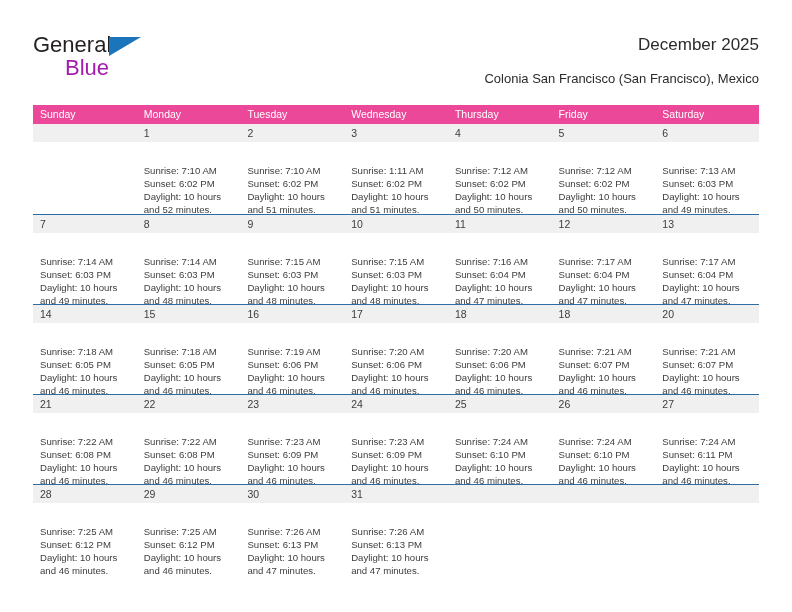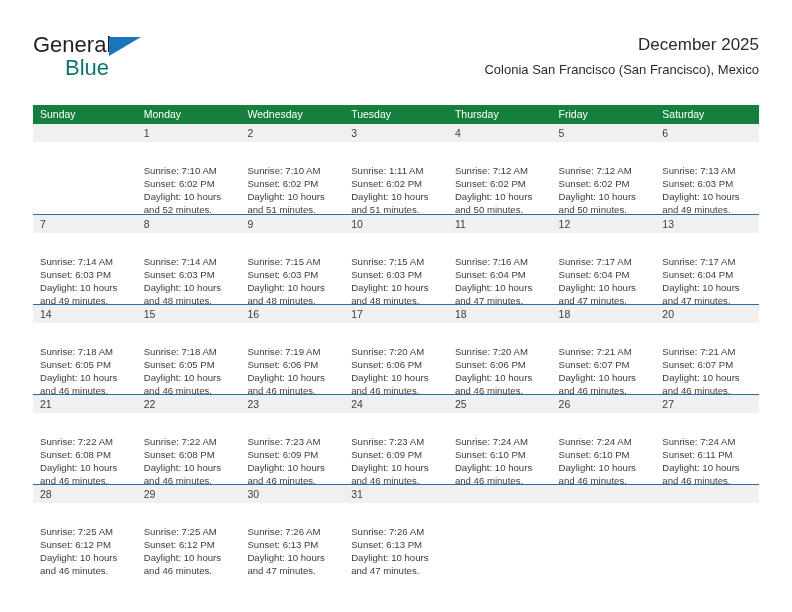--- a/index.html
+++ b/index.html
@@ -52,57 +52,57 @@
     width: 0;
     height: 0;
     border-left: 32px solid #1b75bb;
     border-bottom: 19px solid transparent;
   }
   .logo-blue {
     position: absolute;
     left: 32px;
     top: 23px;
     font-size: 22px;
-    color: #0f766e;
+    color: #a21caf;
     line-height: 26px;
     font-weight: 400;
   }
 
   .title-block {
     position: absolute;
     right: 0;
     top: 0;
     text-align: right;
   }
   .cal-title {
     font-size: 17px;
     color: #2b2b2b;
     line-height: 34px;
     font-weight: 400;
     white-space: nowrap;
   }
   .cal-subtitle {
-    margin-top: 0;
+    margin-top: 9px;
     font-size: 13px;
     color: #2b2b2b;
     line-height: 16px;
     font-weight: 400;
     white-space: nowrap;
   }
 
   
   .calendar {
     position: absolute;
     left: 33px;
     top: 105px;
     width: 726px;
   }
   .weekdays {
     display: flex;
-    background: #15803d;
+    background: #ec4899;
     height: 19px;
   }
   .weekday {
     flex: 1 1 0;
     color: #ffffff;
     font-size: 10.5px;
     line-height: 19px;
     padding-left: 7px;
     white-space: nowrap;
     overflow: hidden;
@@ -161,22 +161,22 @@
       <div class="cal-title">December 2025</div>
       <div class="cal-subtitle">Colonia San Francisco (San Francisco), Mexico</div>
     </div>
 
   </div>
 
   <div class="calendar">
     <div class="weekdays">
         <div class="weekday">Sunday</div>
         <div class="weekday">Monday</div>
+        <div class="weekday">Tuesday</div>
         <div class="weekday">Wednesday</div>
-        <div class="weekday">Tuesday</div>
         <div class="weekday">Thursday</div>
         <div class="weekday">Friday</div>
         <div class="weekday">Saturday</div>
       </div>
     <div id="weeks-host">
         <div class="week first">
           <div class="day empty">
             <div class="day-num-band">
               <span class="day-num"></span>
             </div>

